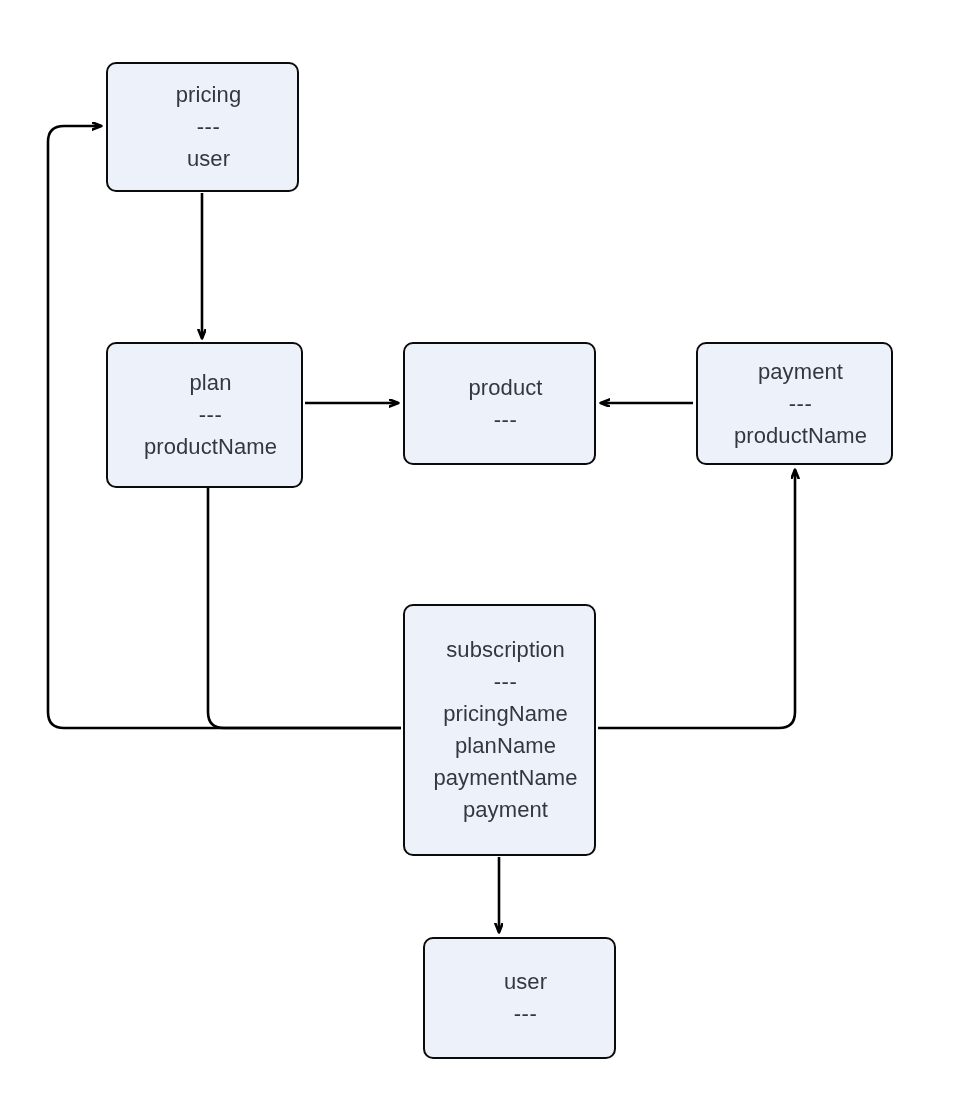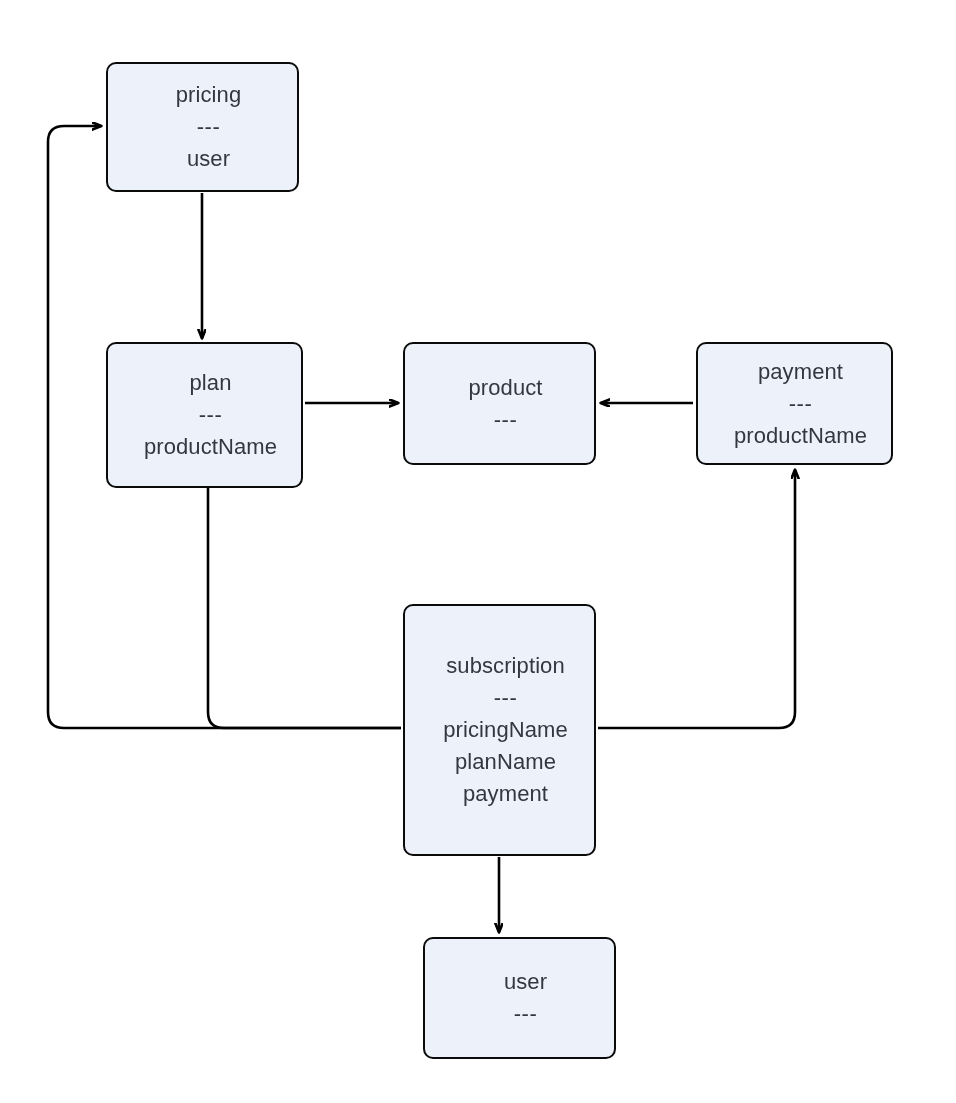--- a/index.html
+++ b/index.html
@@ -109,20 +109,21 @@
     <span class="title">payment</span>
     <span class="sep">---</span>
     <span class="field">productName</span>
   </div>
 
   <div class="node" id="node-subscription">
     <span class="title">subscription</span>
     <span class="sep">---</span>
     <span class="field">pricingName</span>
     <span class="field">planName</span>
+    <span class="field">paymentName</span>
     <span class="field">payment</span>
   </div>
 
   <div class="node" id="node-user">
     <span class="title">user</span>
     <span class="sep">---</span>
   </div>
 
 </div>
 

